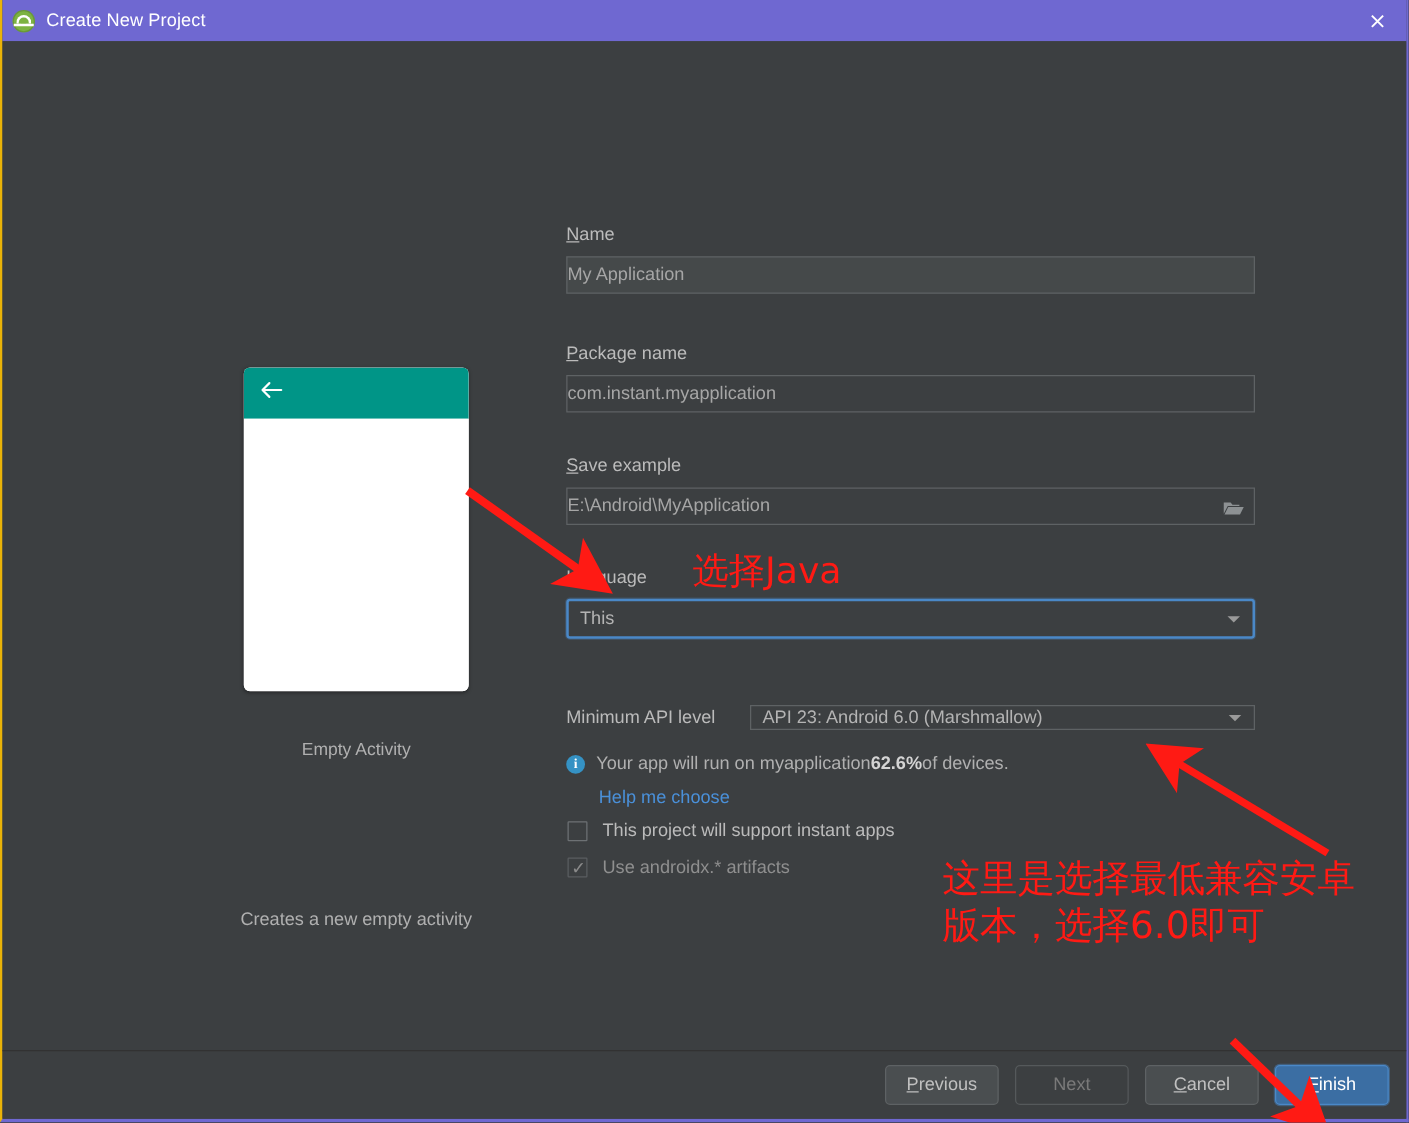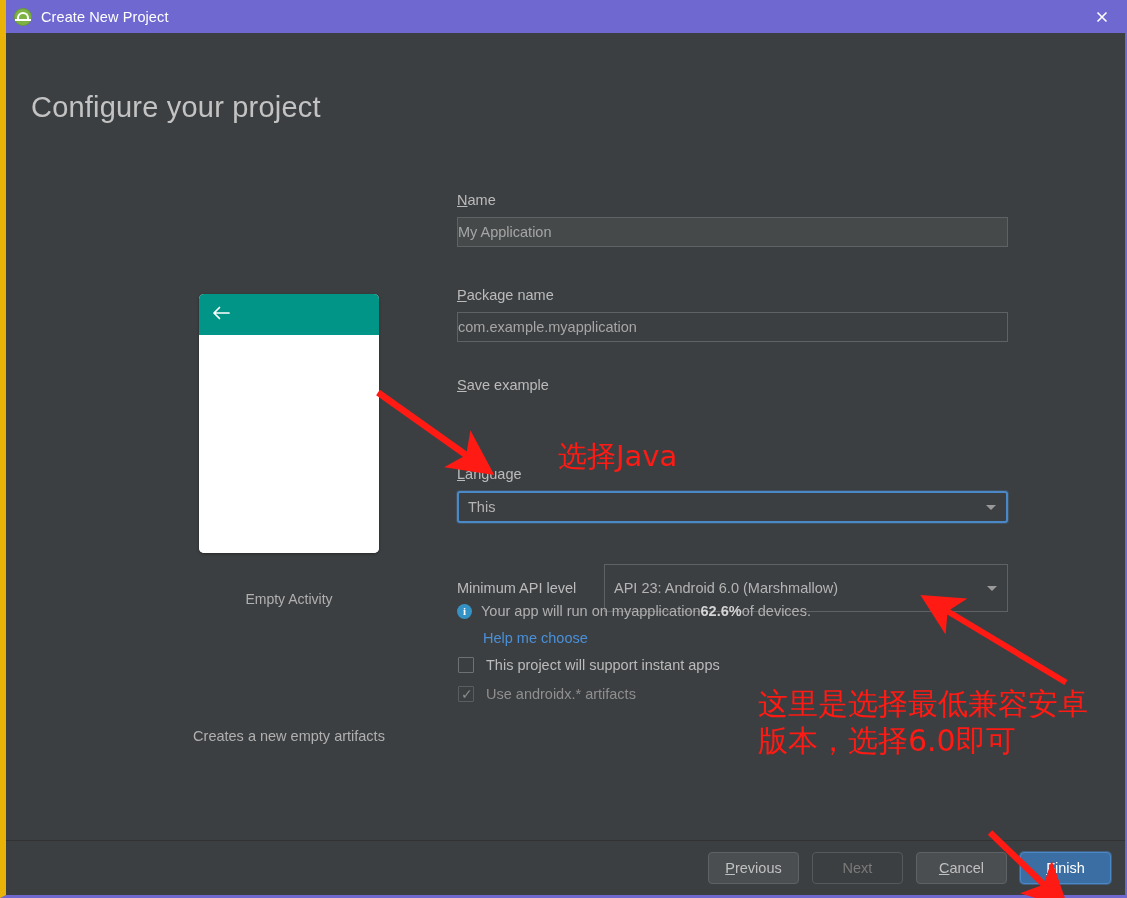--- a/index.html
+++ b/index.html
@@ -15,21 +15,21 @@
     position: relative;
   }
 
   
   .window {
     position: absolute;
     left: 0; top: 0;
     width: 1127px;
     height: 898px;
     box-sizing: border-box;
-    border-left: 6px solid #eab308;
+    border-left: 2px solid #eab308;
     border-right: 2px solid #6f68d1;
     border-bottom: 3px solid #6f68d1;
     background: #3c3f41;
     display: flex;
     flex-direction: column;
     justify-content: space-between;
   }
 
   
   .titlebar {
@@ -131,21 +131,21 @@
   .preview-desc {
     position: absolute;
     left: 0; top: 695px;
     width: 566px;
     text-align: center;
     font-size: 14.5px;
     color: #b0b0b0;
   }
 
   
-  .form { position: absolute; left: 451px; top: 0; width: 551px; margin-top: 12px; }
+  .form { position: absolute; left: 451px; top: 0; width: 551px; }
 
   .field-label {
     font-size: 14.5px;
     color: #bbbbbb;
     margin-bottom: 9px;
   }
   .field-label .mn { text-decoration: underline; }
 
   .text-input {
     box-sizing: border-box;
@@ -168,21 +168,21 @@
     width: 30px; height: 28px;
     display: flex;
     align-items: center;
     justify-content: center;
     border-left: 1px solid transparent;
   }
 
   .combo {
     box-sizing: border-box;
     width: 551px;
-    height: 48px;
+    height: 20px;
     background: #3c3f41;
     border: 1px solid #5e6264;
     color: #b4b4b4;
     font-size: 14.5px;
     display: flex;
     align-items: center;
     padding: 0 9px;
     position: relative;
   }
   .combo.focused {
@@ -344,51 +344,59 @@
     <div class="titlebar-title">Create New Project</div>
     <div class="close-btn">
       <svg width="16" height="16" viewBox="0 0 16 16" aria-hidden="true">
         <path d="M3.5 3.5 L12.5 12.5 M12.5 3.5 L3.5 12.5" stroke="#ffffff" stroke-width="1.6" fill="none"></path>
       </svg>
     </div>
   </div>
 
   <div class="dialog-body">
 
-    <div class="page-title">Configure your project</div>
 
     <div class="preview-card">
       <div class="preview-appbar">
         <span>
           <svg width="20" height="16" viewBox="0 0 20 16" aria-hidden="true">
             <path d="M18 8 H3 M8.5 2.5 L3 8 L8.5 13.5" stroke="#ffffff" stroke-width="1.7" fill="none" stroke-linecap="round" stroke-linejoin="round"></path>
           </svg>
         </span>
       </div>
       <div class="preview-body"></div>
     </div>
     <div class="preview-name">Empty Activity</div>
-    <div class="preview-desc">Creates a new empty artifacts</div>
+    <div class="preview-desc">Creates a new empty activity</div>
 
     <div class="form" style="top:147px;">
       <div class="field-label"><span class="mn">N</span><span>ame</span></div>
       <div class="text-input">
         <span>My Application</span>
       </div>
     </div>
 
     <div class="form" style="top:242px;">
       <div class="field-label"><span class="mn">P</span><span>ackage name</span></div>
       <div class="text-input flat">
-        <span>com.example.myapplication</span>
+        <span>com.instant.myapplication</span>
       </div>
     </div>
 
     <div class="form" style="top:332px;">
       <div class="field-label"><span class="mn">S</span><span>ave example</span></div>
+      <div class="text-input flat">
+        <span>E:\Android\MyApplication</span>
+        <span class="folder-btn">
+          <svg width="18" height="14" viewBox="0 0 18 14" aria-hidden="true">
+            <path d="M1 12 V3 H6.5 L8 4.8 H13.5 V5.8 H4.2 L1 12 Z" fill="#8d9193"></path>
+            <path d="M4.6 6.6 H17 L14 12.6 H1.6 Z" fill="#8d9193"></path>
+          </svg>
+        </span>
+      </div>
     </div>
 
     <div class="form" style="top:421px;">
       <div class="field-label"><span class="mn">L</span><span>anguage</span></div>
       <div class="combo focused">
         <span>This</span>
         <span class="arrow"></span>
       </div>
     </div>
 

